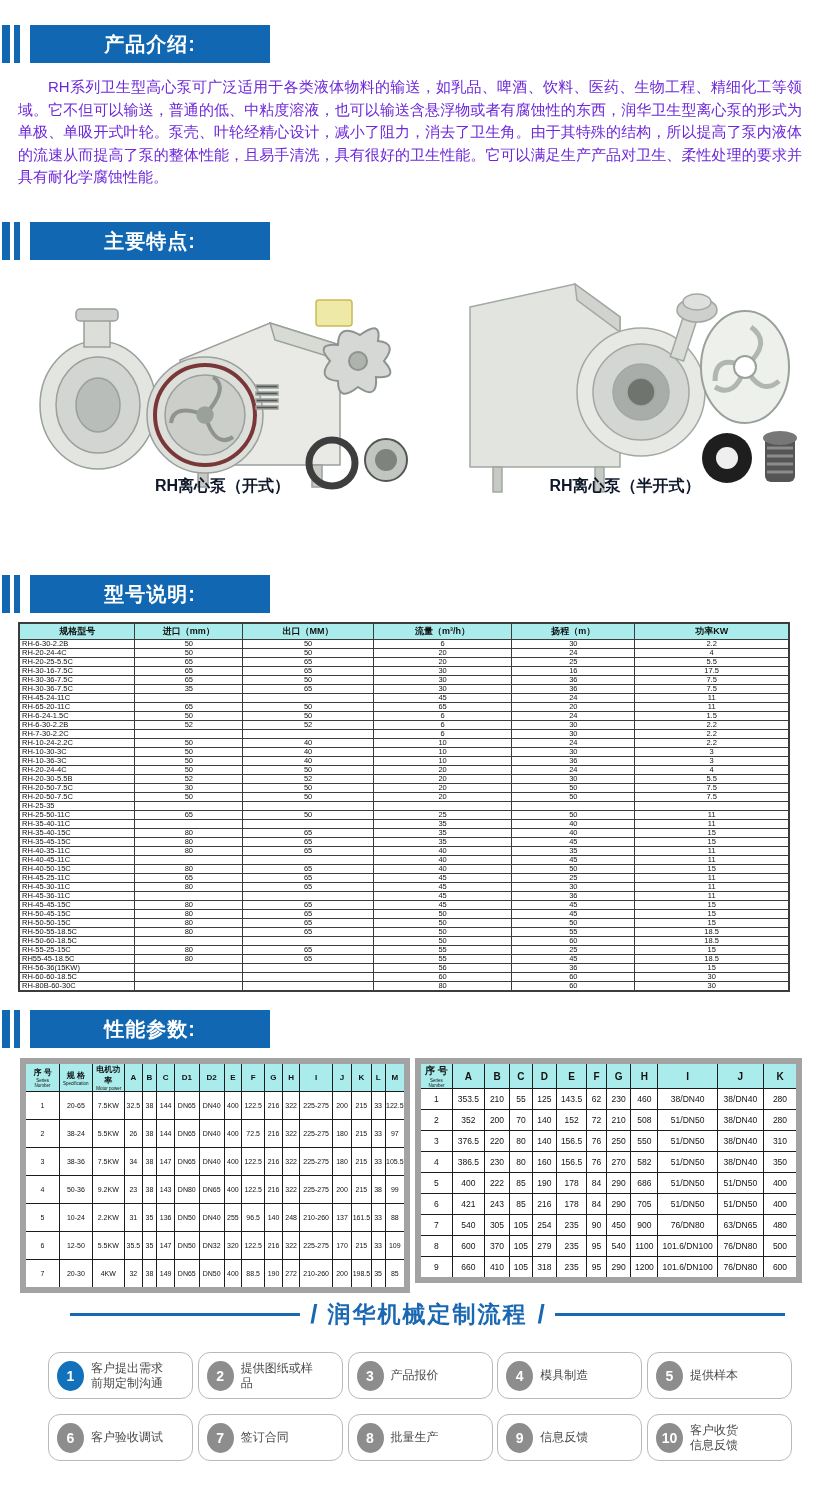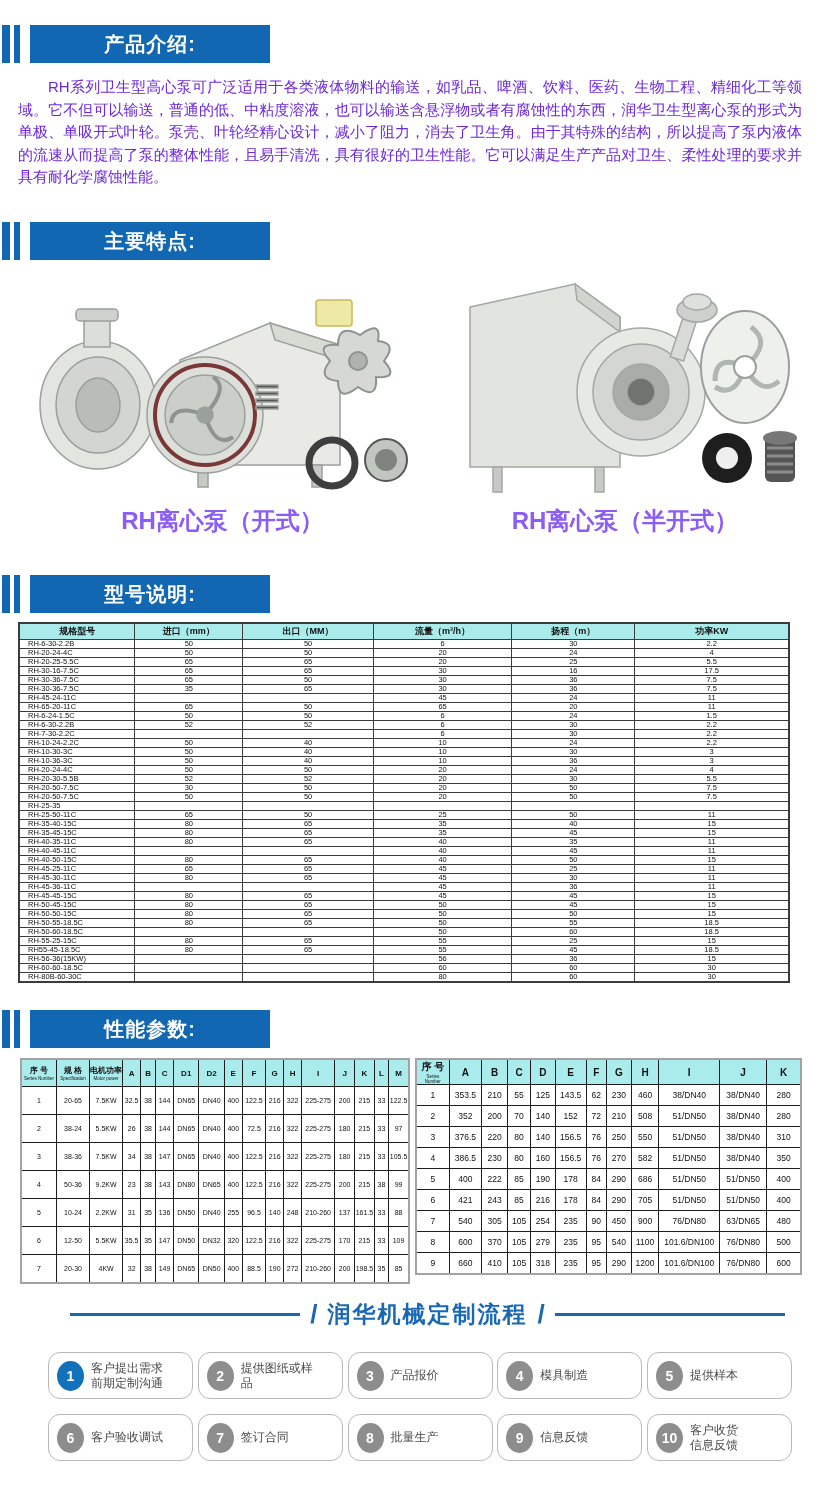--- a/index.html
+++ b/index.html
@@ -10,36 +10,36 @@
   .banner{position:absolute;left:0;display:flex;align-items:stretch;height:38px;}
   .banner .bar1{width:8px;background:var(--banner-blue,#1167b1);margin-left:2px;}
   .banner .bar2{width:6px;background:var(--banner-blue,#1167b1);margin-left:4px;}
   .banner .block{width:240px;margin-left:10px;background:var(--banner-blue,#1167b1);
     color:#fff;font-size:20px;font-weight:bold;display:flex;align-items:center;justify-content:center;letter-spacing:1px;text-align:center;}
 
   .intro-text{position:absolute;top:76px;left:18px;width:784px;font-size:15px;line-height:22.5px;
     color:#6d28d9;text-indent:2em;text-align:justify;}
 
   .product-img{position:absolute;}
-  .caption{position:absolute;top:505px;font-size:24px;font-weight:600;color:#8b5cf6;text-align:center;}
+  .caption{position:absolute;top:476px;font-size:16px;font-weight:600;color:#0f172a;text-align:center;}
 
   
   table{border-collapse:collapse;table-layout:fixed;}
   #model-table{position:absolute;top:622px;left:18px;width:772px;border:2px solid #3c3c3c;}
   #model-table th{background:var(--header-cyan,#aaebeb);border:1px solid #3c3c3c;font-size:9px;
     font-weight:bold;height:15px;padding:0;color:#111;}
   #model-table td{border:1px solid #3c3c3c;font-size:7.5px;line-height:8px;height:7.8px;padding:0;
     text-align:center;color:#111;white-space:nowrap;overflow:hidden;}
-  #model-table td.c0{text-align:left;padding-left:8px;}
+  #model-table td.c0{text-align:left;padding-left:2px;}
   #model-table th:nth-child(1){width:15%}#model-table th:nth-child(2){width:14%}
   #model-table th:nth-child(3){width:17%}#model-table th:nth-child(4){width:18%}
   #model-table th:nth-child(5){width:16%}#model-table th:nth-child(6){width:20%}
 
   
-  .perf{position:absolute;top:1058px;border:2px solid #a3a3a3;padding-left:16px;}
+  .perf{position:absolute;top:1058px;border:6px solid #a3a3a3;padding-left:16px;}
   .perf th{background:var(--header-cyan,#aaebeb);border:1px solid #1c1c1c;padding:0;color:#111;}
   .perf td{border:1px solid #1c1c1c;padding:0;text-align:center;color:#111;white-space:nowrap;overflow:hidden;}
   .perf th .en{font-size:5px;font-weight:normal;line-height:5px;transform:scale(.9);}
   #perf-left{left:20px;width:390px;}
   #perf-left th{font-size:8px;height:26px;}
   #perf-left td{font-size:7px;height:27px;}
   #perf-left th:nth-child(1){width:9.2%}#perf-left th:nth-child(2){width:8.7%}
   #perf-left th:nth-child(3){width:8.7%}#perf-left th:nth-child(4){width:4.6%}
   #perf-left th:nth-child(5){width:3.8%}#perf-left th:nth-child(6){width:4.6%}
   #perf-left th:nth-child(7){width:6.6%}#perf-left th:nth-child(8){width:6.6%}
@@ -335,20 +335,28 @@
         </tr>
         <tr>
           <td class="c0">RH-25-50-11C</td>
           <td>65</td>
           <td>50</td>
           <td>25</td>
           <td>50</td>
           <td>11</td>
         </tr>
         <tr>
+          <td class="c0">RH-35-40-11C</td>
+          <td></td>
+          <td></td>
+          <td>35</td>
+          <td>40</td>
+          <td>11</td>
+        </tr>
+        <tr>
           <td class="c0">RH-35-40-15C</td>
           <td>80</td>
           <td>65</td>
           <td>35</td>
           <td>40</td>
           <td>15</td>
         </tr>
         <tr>
           <td class="c0">RH-35-45-15C</td>
           <td>80</td>

